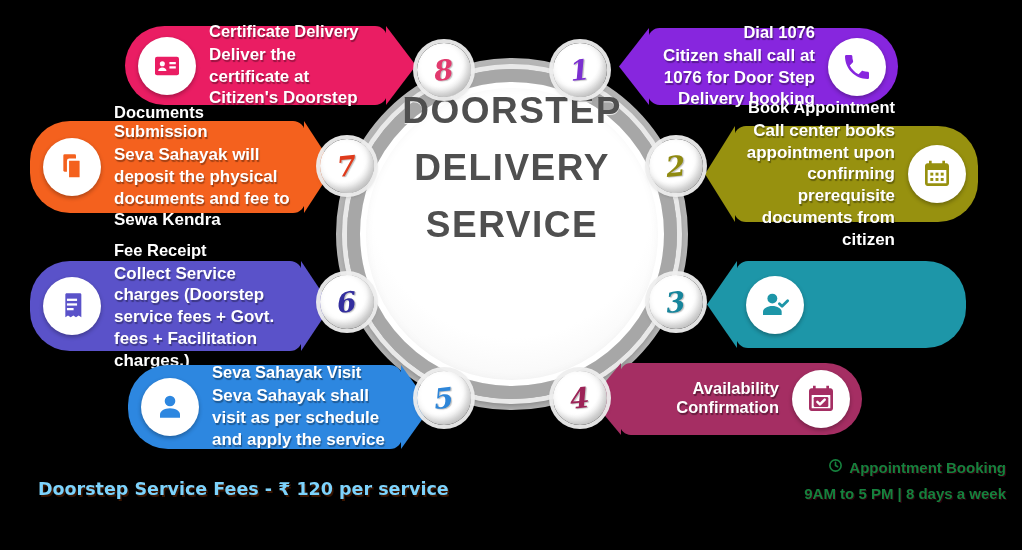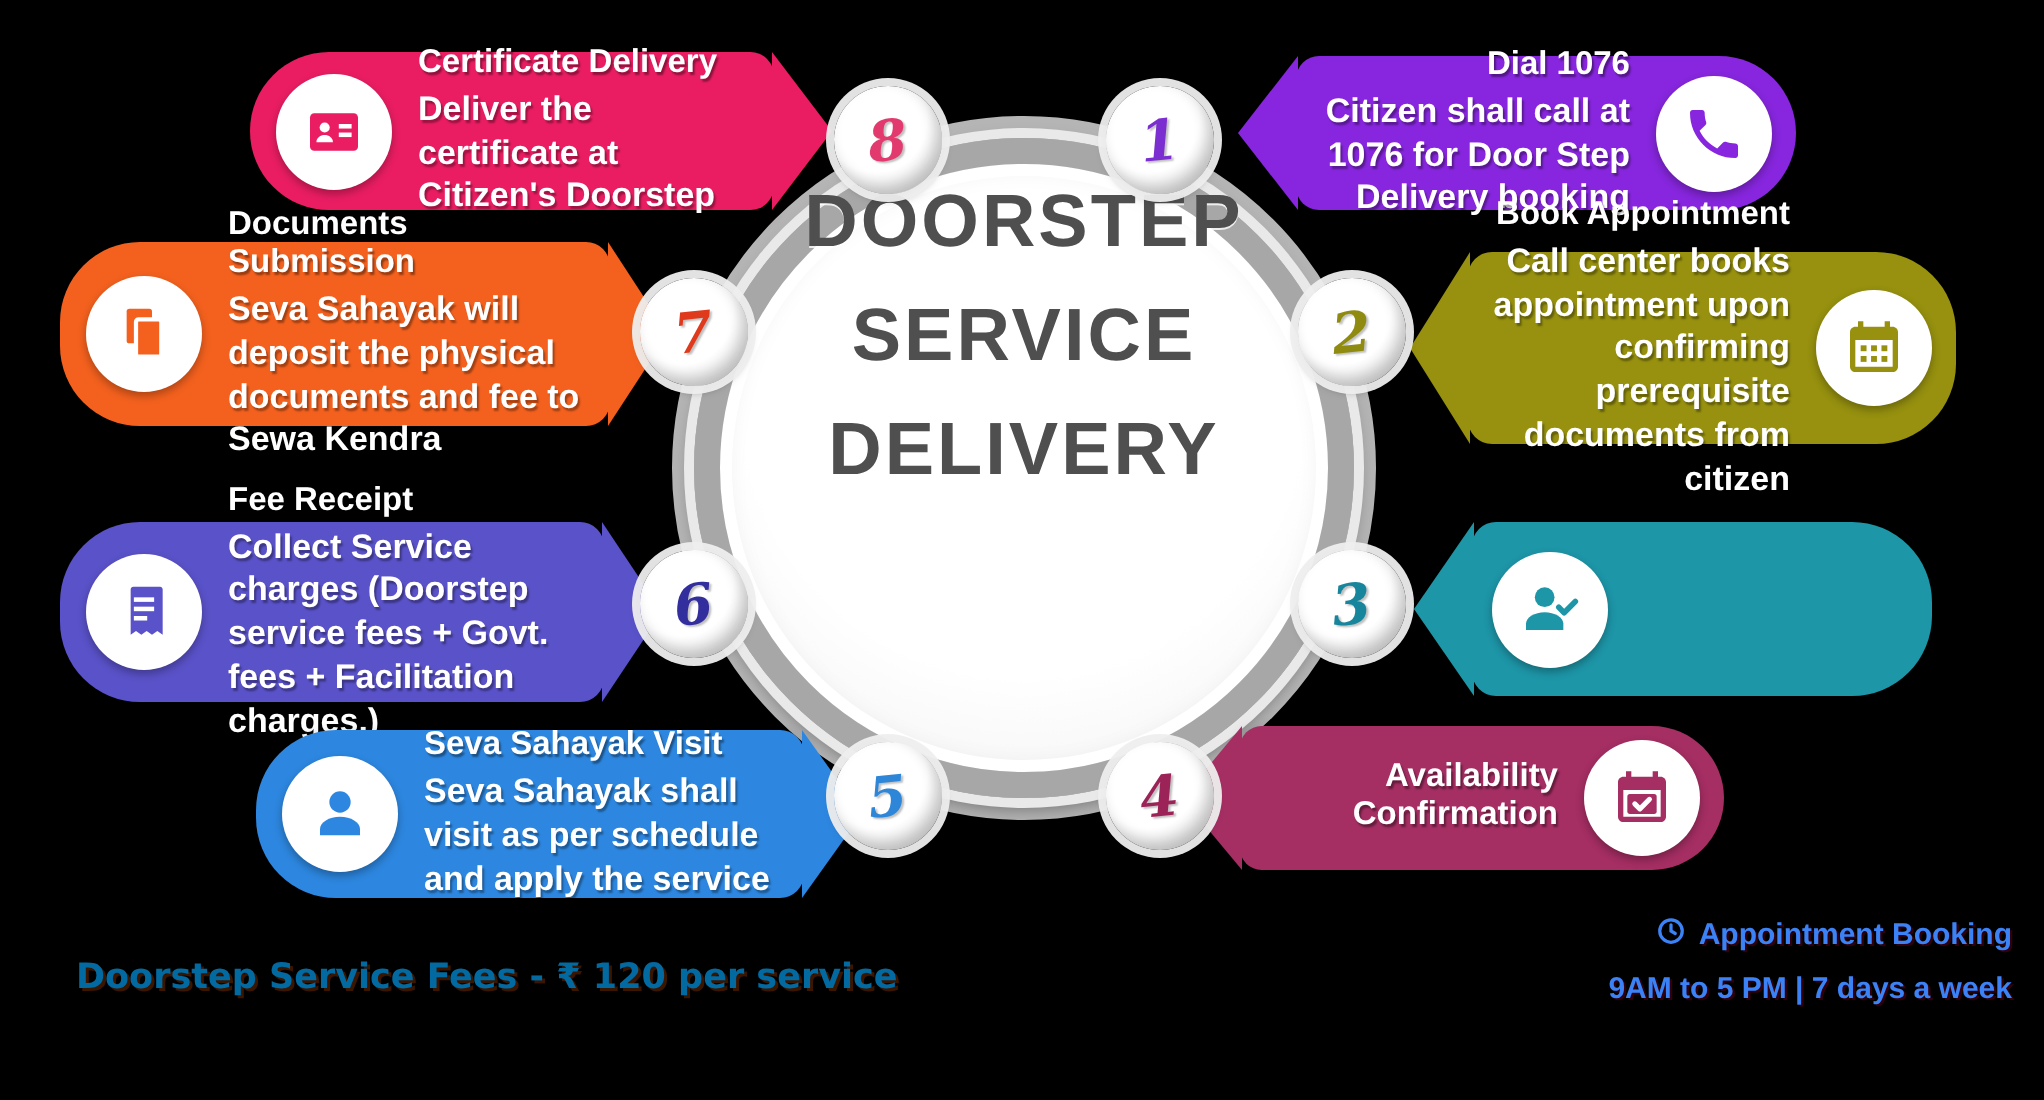--- a/index.html
+++ b/index.html
@@ -82,22 +82,22 @@
   .booking-note svg { width:15px; height:15px; }
 </style>
 </head>
 <body>
 
 <div class="stage">
 
   <div class="orbit-ring"></div>
   <div class="center-circle">
     <div class="center-line">DOORSTEP</div>
+    <div class="center-line">DELIVERY</div>
     <div class="center-line">SERVICE</div>
-    <div class="center-line">DELIVERY</div>
   </div>
 
   <div class="banner left-side" style="left: 125px; top: 26px; width: 262px; height: 79px; --accent: #ea1d63;">
     <div class="banner-inner">
       <div class="icon-circle">
         <svg viewBox="0 0 24 24" fill="currentColor">
           <rect x="3" y="5" width="18" height="14" rx="1.6"></rect>
           <circle cx="8.5" cy="10.3" r="1.9" fill="#fff"></circle>
           <path d="M5.4 15.8c0-1.7 1.5-2.7 3.1-2.7s3.1 1 3.1 2.7z" fill="#fff"></path>
           <rect x="13.8" y="9" width="4.8" height="1.7" fill="#fff"></rect>
@@ -245,28 +245,28 @@
   <div class="ball" style="left:320px; top:275px;">
       <span style="color: rgb(51, 46, 158);">6</span>
     </div>
   <div class="ball" style="left:320px; top:139px;">
       <span style="color: rgb(223, 58, 27);">7</span>
     </div>
   <div class="ball" style="left:417px; top:43px;">
       <span style="color: rgb(226, 58, 110);">8</span>
     </div>
 
-  <div class="fees-note" style="color: #0369a1;">Doorstep Service Fees - ₹ 120 per service</div>
-
-  <div class="booking-note" style="color: #3b82f6;">
+  <div class="fees-note" style="color: #7dd3fc;">Doorstep Service Fees - ₹ 120 per service</div>
+
+  <div class="booking-note" style="color: #15803d;">
     <div class="row1">
       <span>
         <svg viewBox="0 0 24 24" fill="none" stroke="currentColor" stroke-width="2.6" stroke-linecap="round">
           <circle cx="12" cy="12" r="9"></circle>
           <path d="M12 7v5l3.4 2"></path>
         </svg>
       </span>
       <span>Appointment Booking</span>
     </div>
-    <div class="row2">9AM to 5 PM | 7 days a week</div>
+    <div class="row2">9AM to 5 PM | 8 days a week</div>
   </div>
 
 </div>
 
 </body></html>

